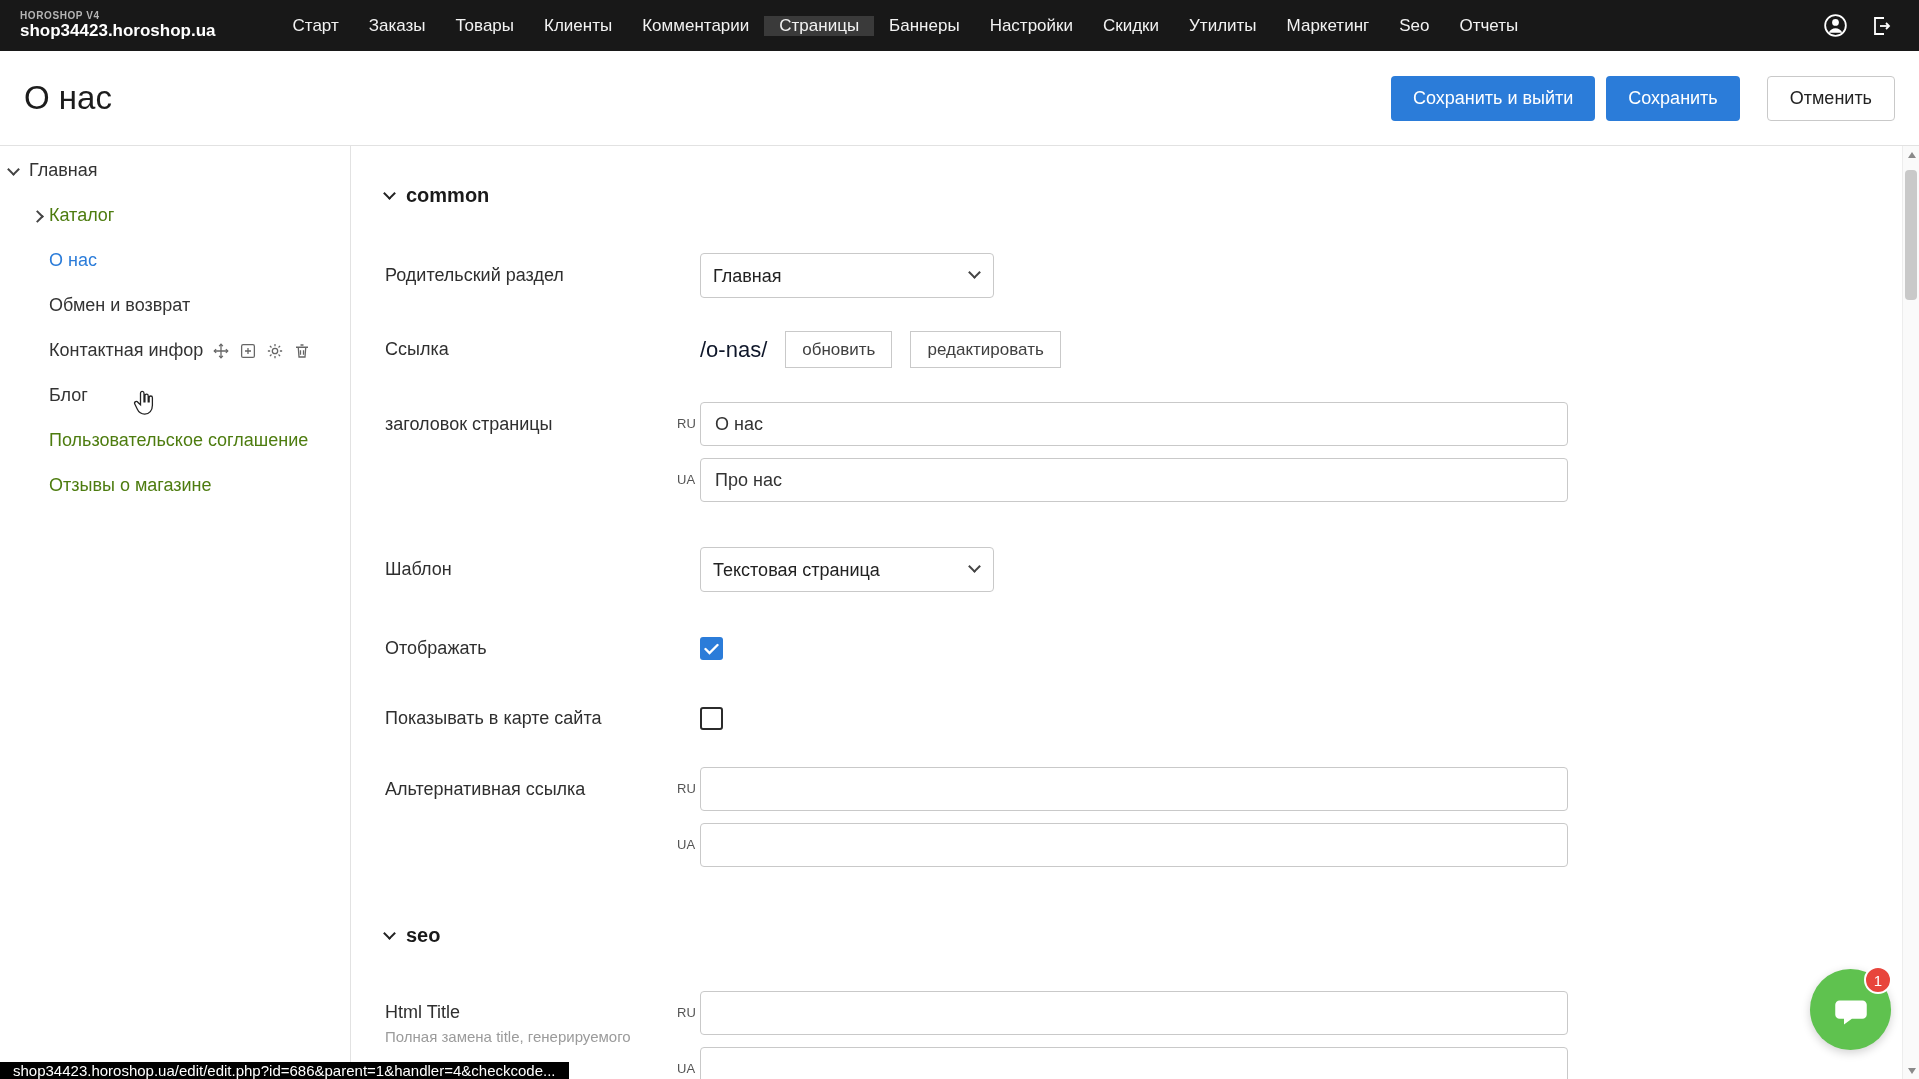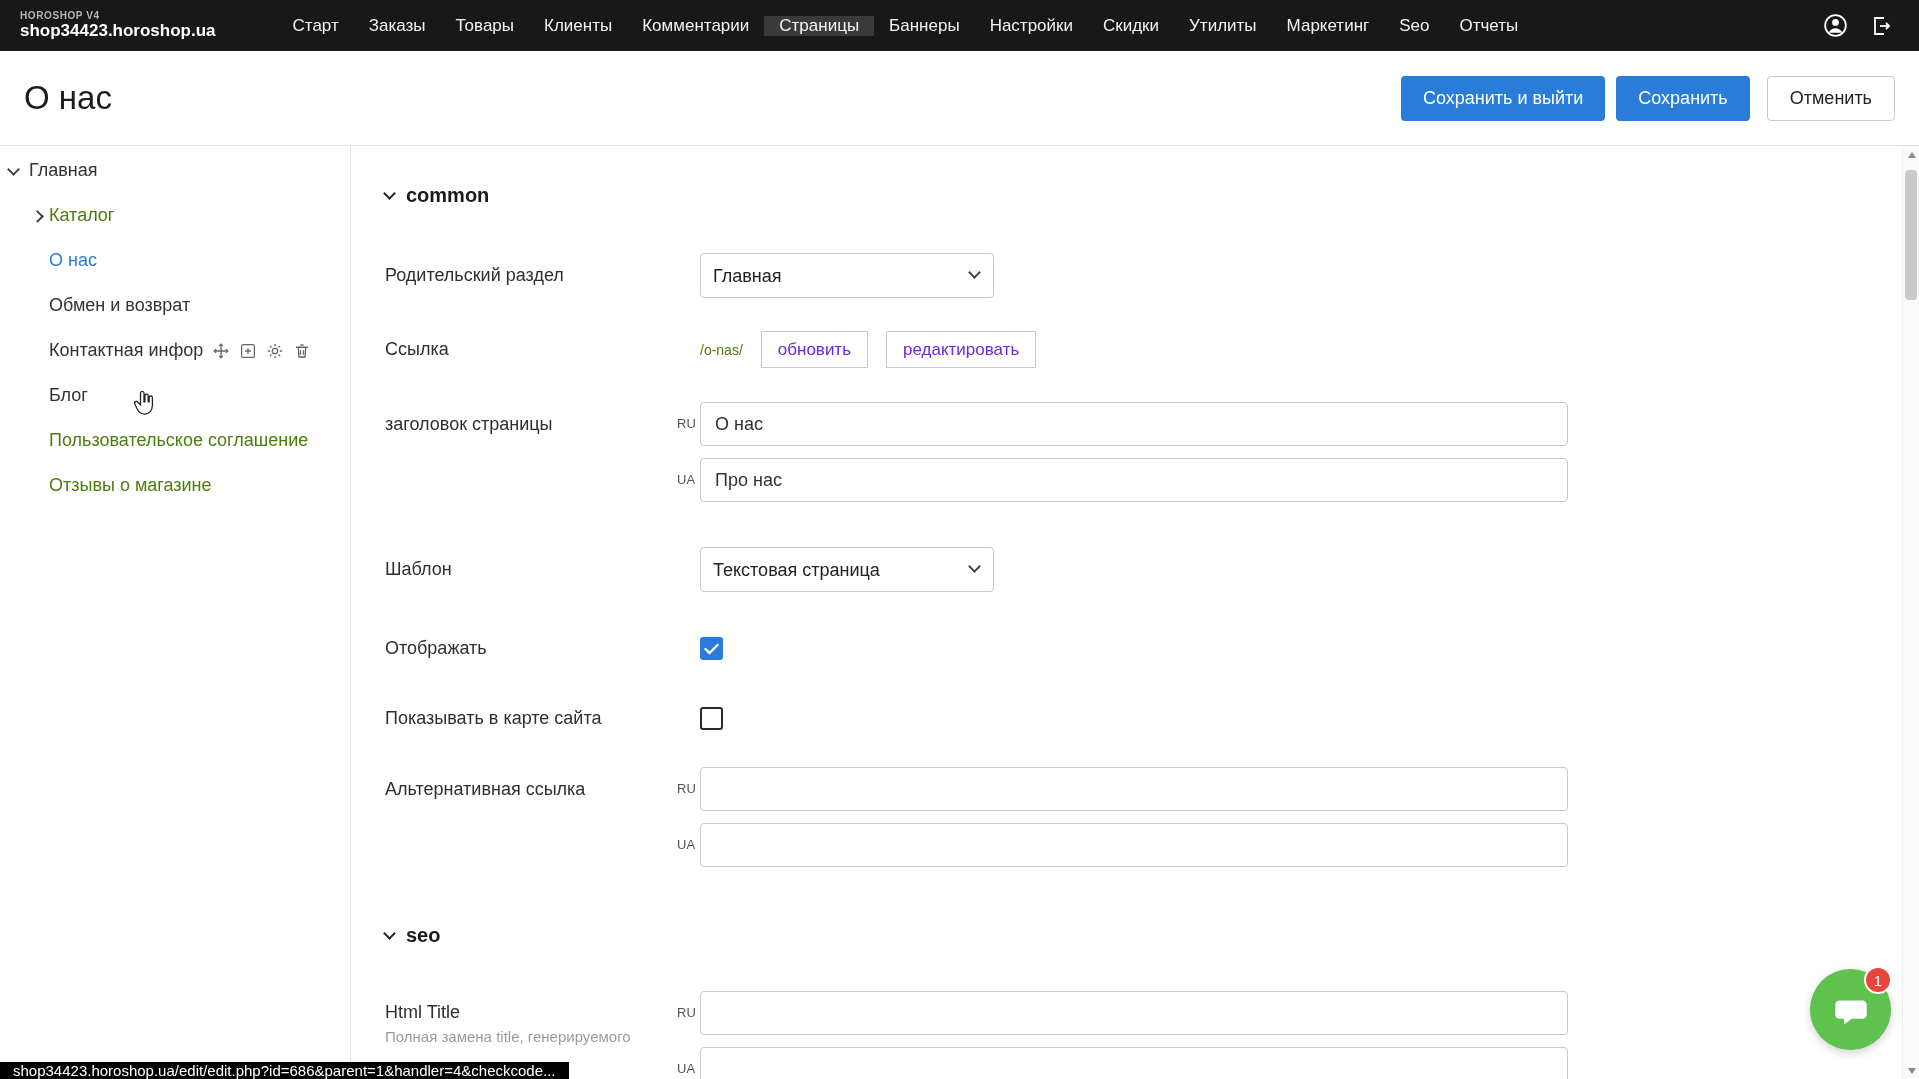--- a/index.html
+++ b/index.html
@@ -31,21 +31,21 @@
     height:95px; display:flex; align-items:center; padding:0 24px;
     background:#fff; border-bottom:1px solid #e2e2e2;
   }
   .page-title { font-size:33px; font-weight:400; color:#1c1c1c; margin:0; }
   .header-actions { margin-left:auto; display:flex; align-items:center; }
   .btn { height:45px; border-radius:4px; font-size:18px; padding:0 22px;
          cursor:pointer; font-family:inherit; }
   .btn-primary { background:#2b7cd9; color:#fff; border:none; }
   .btn-secondary { background:#fff; color:#222; border:1px solid #c9c9c9; }
   .btn-save { margin-left:11px; }
-  .btn-cancel { margin-left:17px; }
+  .btn-cancel { margin-left:27px; }
 
   
   .content { display:flex; height:933px; position:relative; }
 
   
   .sidebar {
     width:351px; flex-shrink:0; border-right:1px solid #e2e2e2;
     padding-top:2px; font-size:18px; position:relative;
   }
   .tree-item { position:relative; height:45px; display:flex; align-items:center;
@@ -86,23 +86,23 @@
     width:100%; height:100%; appearance:none; -webkit-appearance:none;
     border:1px solid #c9c9c9; border-radius:4px; background:#fff;
     font-size:18px; padding:0 36px 0 12px; color:#222; font-family:inherit;
     cursor:pointer; outline:none;
   }
   .sel-chev { position:absolute; right:15px; top:15px; width:9px; height:9px;
               border-right:2px solid #444; border-bottom:2px solid #444;
               transform:rotate(45deg); pointer-events:none; }
 
   .link-row-control { display:flex; align-items:center; height:45px; }
-  .link-path { font-size:14px; color:#4d7c0f; margin-right:18px; }
+  .link-path { font-size:22px; color:#0f172a; margin-right:18px; }
   .mini-btn { height:37px; background:#fff; border:1px solid #c9c9c9; border-radius:0;
-              font-size:17px; color:#6d28d9; padding:0 16px; cursor:pointer;
+              font-size:17px; color:#404040; padding:0 16px; cursor:pointer;
               font-family:inherit; }
   .mini-btn + .mini-btn { margin-left:18px; }
 
   .cb-holder { height:45px; display:flex; align-items:center; }
   .cb { width:23px; height:23px; border-radius:3px; cursor:pointer;
         display:flex; align-items:center; justify-content:center; }
   .cb.checked { background:#2b7cd9; }
   .cb.unchecked { background:#fff; border:2px solid #2b2b2b; }
 
   .r-parent  { margin-bottom:29px; }

